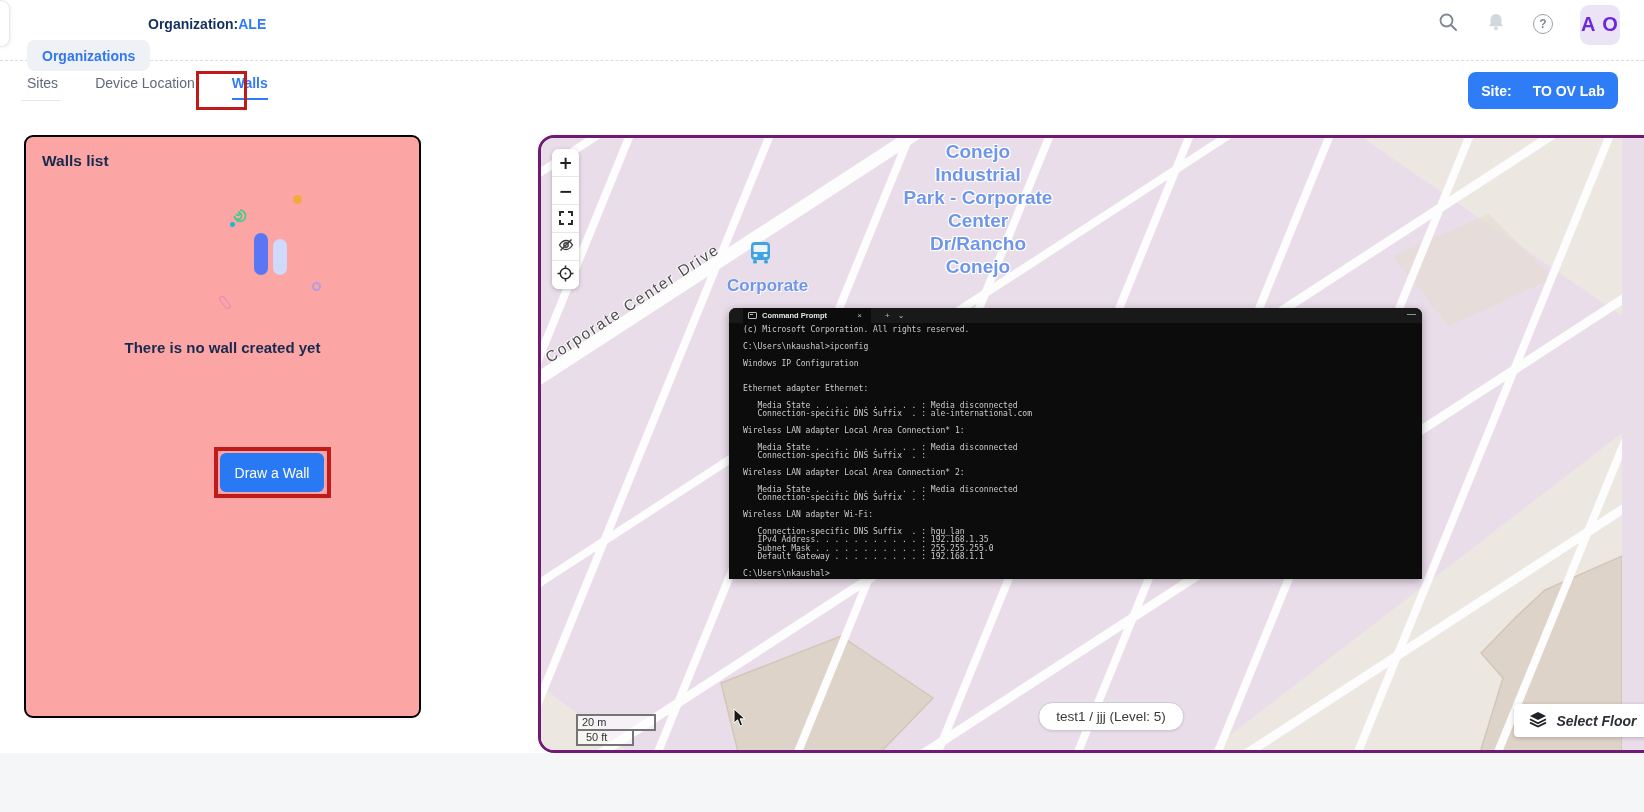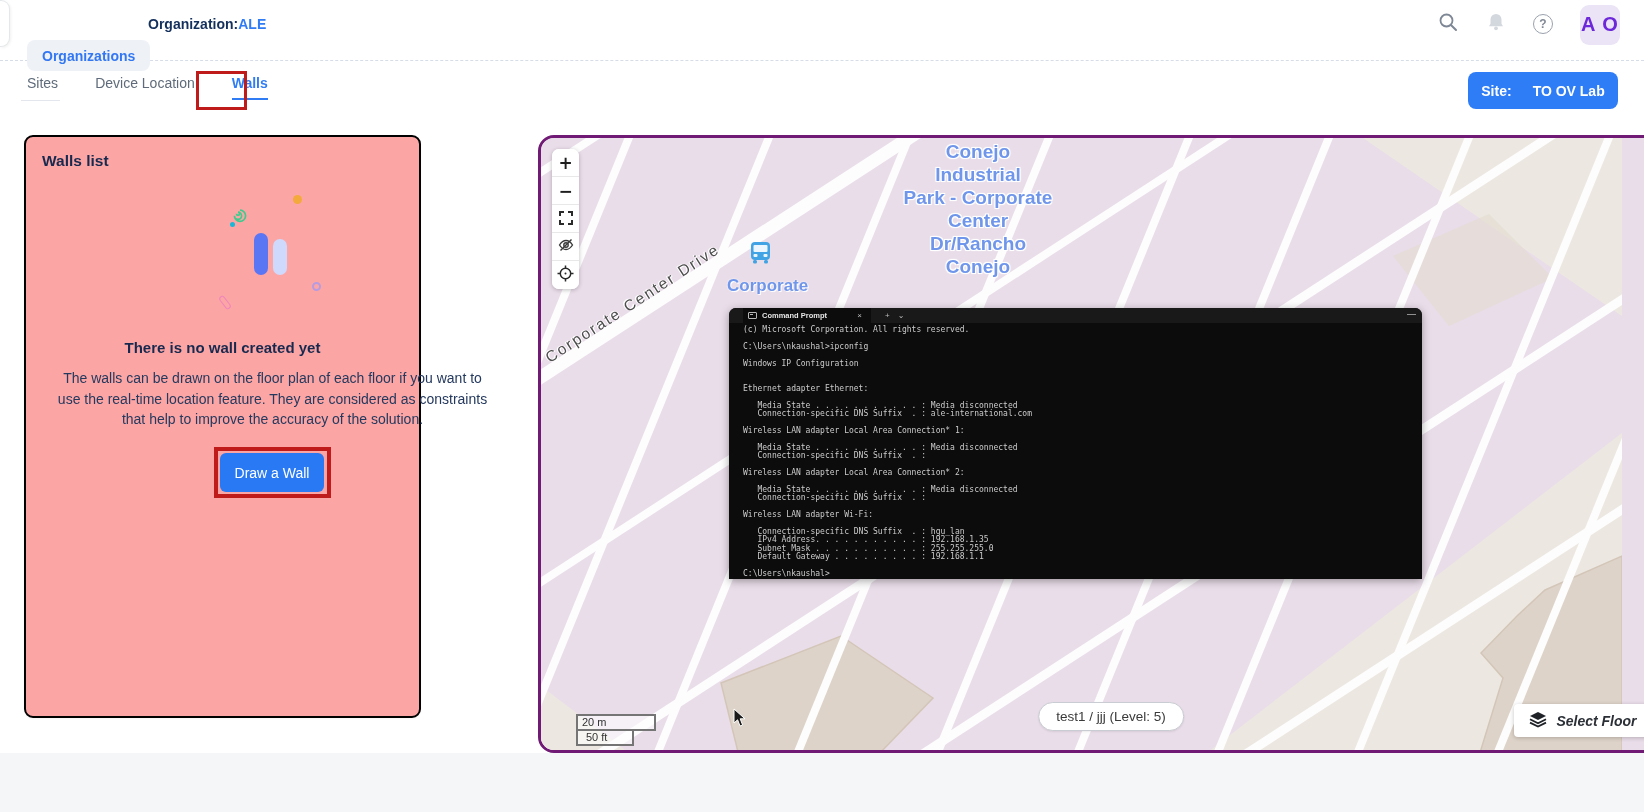--- a/index.html
+++ b/index.html
@@ -135,21 +135,20 @@
           <path d="M9 3.2 a5.6 5.6 0 1 1 -5.6 5.6 a3.6 3.6 0 1 0 3.6 -3.6 a1.6 1.6 0 1 1 -1.6 1.6" fill="none" stroke="#3ecb8e" stroke-width="1.7"></path>
         </svg>
     </span>
     <span class="dot-teal"></span>
     <span class="bar-blue"></span>
     <span class="bar-light"></span>
     <span class="circ-purple"></span>
     <span class="pencil-pink"></span>
   </div>
   <div class="empty-title">There is no wall created yet</div>
-  <div class="empty-desc">The walls can be drawn on the floor plan of each floor if you want to use the real-time location feature. They are considered as constraints that help to improve the accuracy of the solution.</div>
   <button class="draw-btn">Draw a Wall</button>
   <div class="ann-draw"></div>
 </div>
 
 <div class="map-card">
   <svg class="map-svg" width="1081" height="618" viewBox="0 0 1081 618">
     <rect x="0" y="0" width="1081" height="618" fill="#e9dde9"></rect>
     <polygon points="822,0 1081,0 1081,178" fill="#ece8e1"></polygon>
     <polygon points="662,618 1081,295 1081,618" fill="#ece8e1"></polygon>
     <polygon points="0,548 92,618 0,618" fill="#ece8e1"></polygon>

